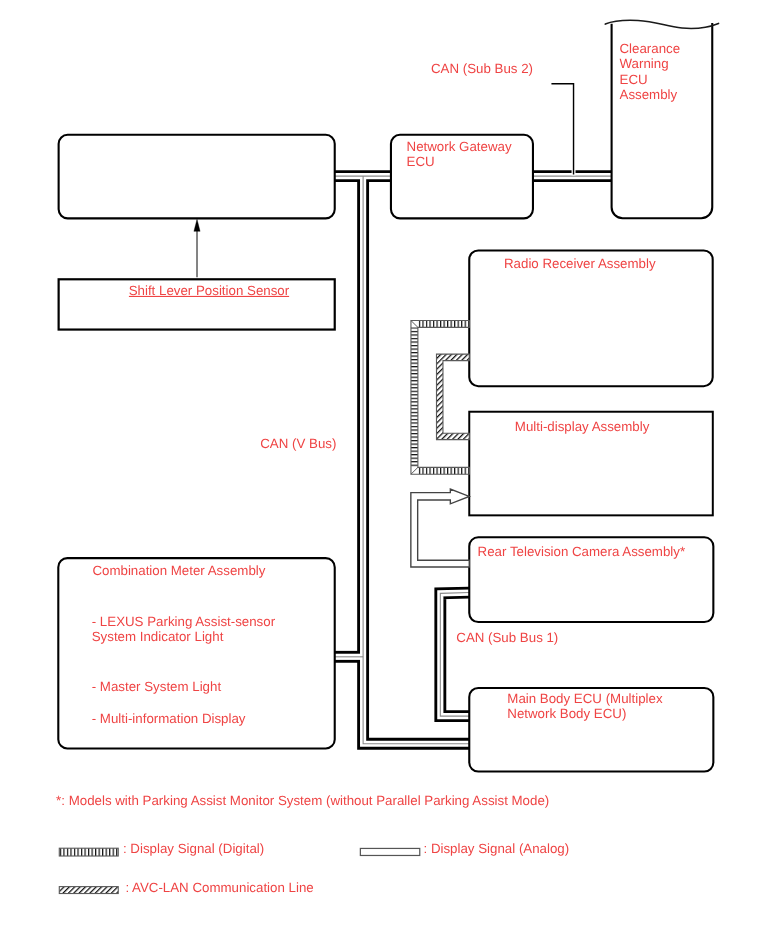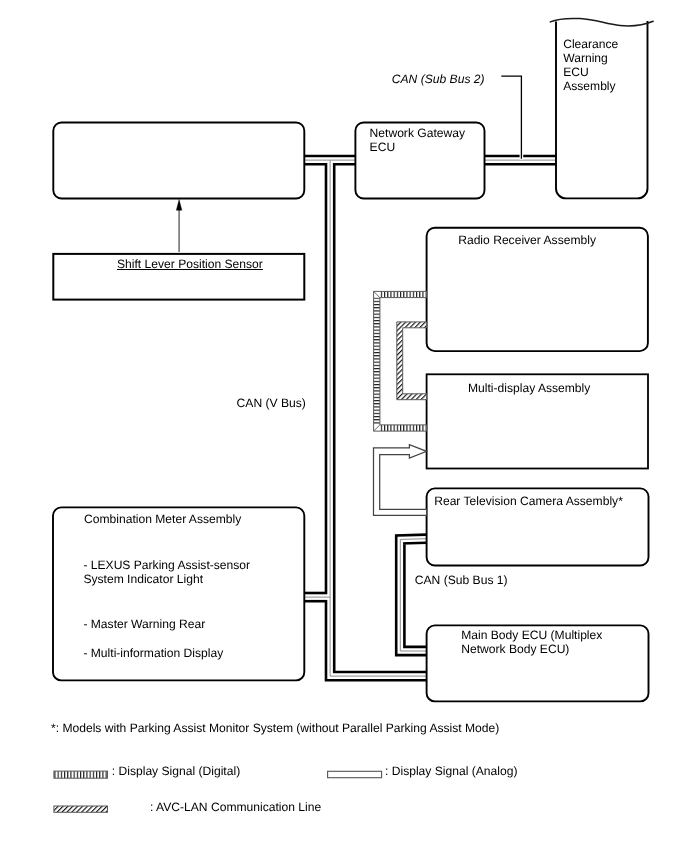--- a/index.html
+++ b/index.html
@@ -1,20 +1,20 @@
 <!DOCTYPE html>
 <html><head>
 <meta charset="utf-8">
 <style>
   html,body{margin:0;padding:0;background:#ffffff;}
   body{width:688px;height:852px;font-family:"Liberation Sans",sans-serif;overflow:hidden;
        -webkit-font-smoothing:antialiased;text-rendering:geometricPrecision;}
   #stage{position:relative;width:688px;height:852px;background:#fff;}
   svg#diagram{position:absolute;left:0;top:0;width:688px;height:852px;display:block;}
-  .lbl{position:absolute;font-size:12.1px;color:#000000;line-height:13.9px;white-space:pre;
+  .lbl{position:absolute;font-size:12.1px;color:#ef4444;line-height:13.9px;white-space:pre;
        transform:translateZ(0);}
 </style>
 </head>
 <body>
 
 <div id="stage">
 <svg id="diagram" viewBox="0 0 688 852">
   <defs>
     <pattern id="vhatch" width="3.2" height="8" patternUnits="userSpaceOnUse">
       <rect width="3.2" height="8" fill="#fff"></rect>
@@ -115,24 +115,24 @@
 Assembly</div>
 <div class="lbl" style="left:458.2px;top:233.9px;">Radio Receiver Assembly</div>
 <div class="lbl" style="left:468.0px;top:382.1px;">Multi-display Assembly</div>
 <div class="lbl" style="left:461.2px;top:629.4px;">Main Body ECU (Multiplex
 Network Body ECU)</div>
 <div class="lbl" style="left:434.2px;top:494.8px;">Rear Television Camera Assembly*</div>
 
 <div class="lbl" style="left:84.0px;top:512.9px;">Combination Meter Assembly</div>
 <div class="lbl" style="left:83.4px;top:559.3px;">- LEXUS Parking Assist-sensor
 System Indicator Light</div>
-<div class="lbl" style="left:83.4px;top:617.6px;">- Master Warning Rear</div>
+<div class="lbl" style="left:83.4px;top:617.6px;">- Master System Light</div>
 <div class="lbl" style="left:83.4px;top:647.4px;">- Multi-information Display</div>
 
-<div class="lbl" style="left:391.8px;top:73px;font-style:italic;">CAN (Sub Bus 2)</div>
+<div class="lbl" style="left:391.8px;top:56px;">CAN (Sub Bus 2)</div>
 <div class="lbl" style="left:236.6px;top:396.7px;">CAN (V Bus)</div>
 <div class="lbl" style="left:414.8px;top:574.0px;">CAN (Sub Bus 1)</div>
 
 <div class="lbl" style="left:51.0px;top:722.2px;">*: Models with Parking Assist Monitor System (without Parallel Parking Assist Mode)</div>
 <div class="lbl" style="left:111.8px;top:765.1px;">: Display Signal (Digital)</div>
 <div class="lbl" style="left:385.0px;top:765.1px;">: Display Signal (Analog)</div>
-<div class="lbl" style="left:114.0px;top:801.1px;margin-left:36px;">: AVC-LAN Communication Line</div>
+<div class="lbl" style="left:114.0px;top:801.1px;">: AVC-LAN Communication Line</div>
 </div>
 
 </body></html>

